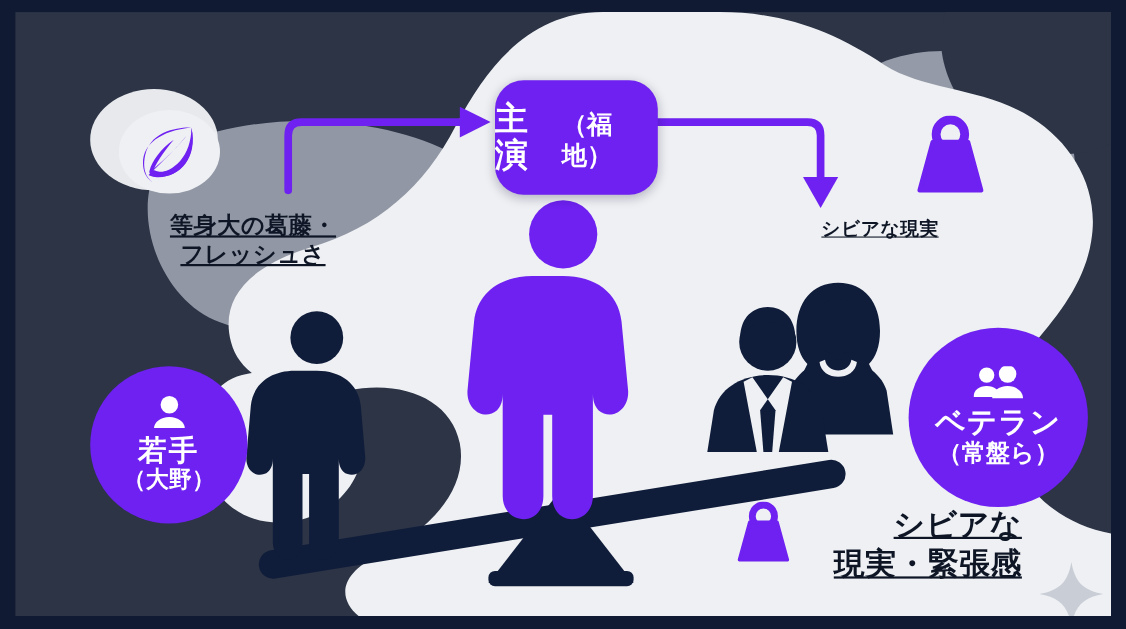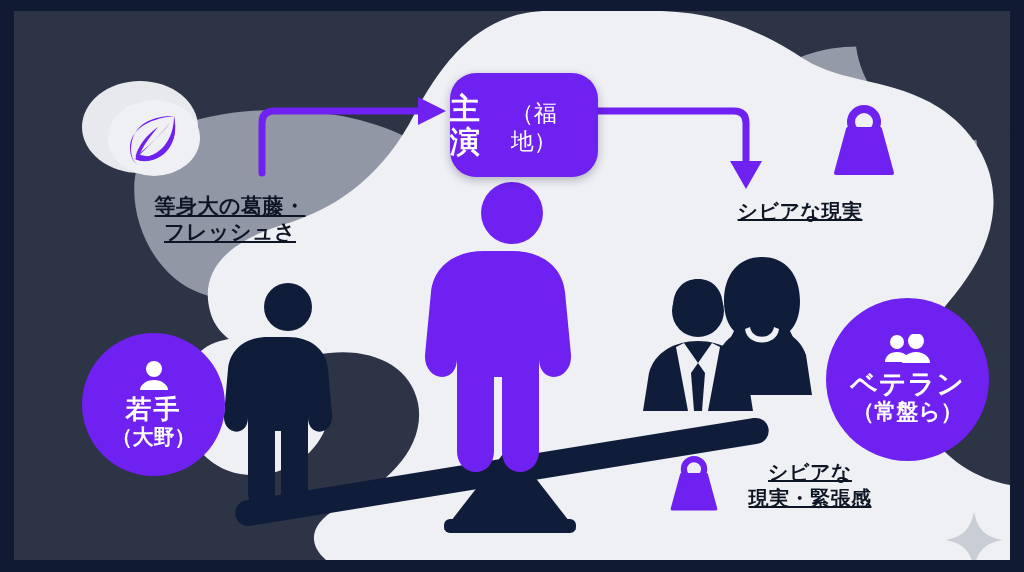--- a/index.html
+++ b/index.html
@@ -36,44 +36,44 @@
     white-space: pre-line;
     text-align: center;
     text-decoration: underline;
   }
   #label-fresh {
     left: 96px; top: 182px; width: 240px;
     font-size: 21px;
   }
   #label-severe-reality {
     left: 678px; top: 188px; width: 216px;
-    font-size: 20px;
+    font-size: 17px;
     text-align: center;
   }
   #label-tension {
-    left: 707px; top: 448px; width: 178px;
-    font-size: 20px;
-    text-align: center;
+    left: 737px; top: 448px; width: 178px;
+    font-size: 28px;
+    text-align: right;
     line-height: 1.3;
   }
 
   
   #node-lead {
     position: absolute;
     left: 436px; top: 62px;
     width: 148px; height: 104px;
     background: #6e21f0;
     border-radius: 26px;
     display: flex; flex-direction: row;
     align-items: center; justify-content: center;
     color: #ffffff;
     box-shadow: 0 3px 10px rgba(20,10,60,.28);
   }
   #node-lead .l1 { font-size: 30px; font-weight: 700; letter-spacing: 2px; line-height: 1.1; }
-  #node-lead .l2 { font-size: 23px; font-weight: 400; letter-spacing: 0px; line-height: 1.2; margin-top: 6px; }
+  #node-lead .l2 { font-size: 23px; font-weight: 700; letter-spacing: 0px; line-height: 1.2; margin-top: 6px; }
 
   
   .badge {
     position: absolute;
     border-radius: 50%;
     background: #6e21f0;
     display: flex; flex-direction: column;
     align-items: center; justify-content: center;
     color: #ffffff; text-align: center;
   }

